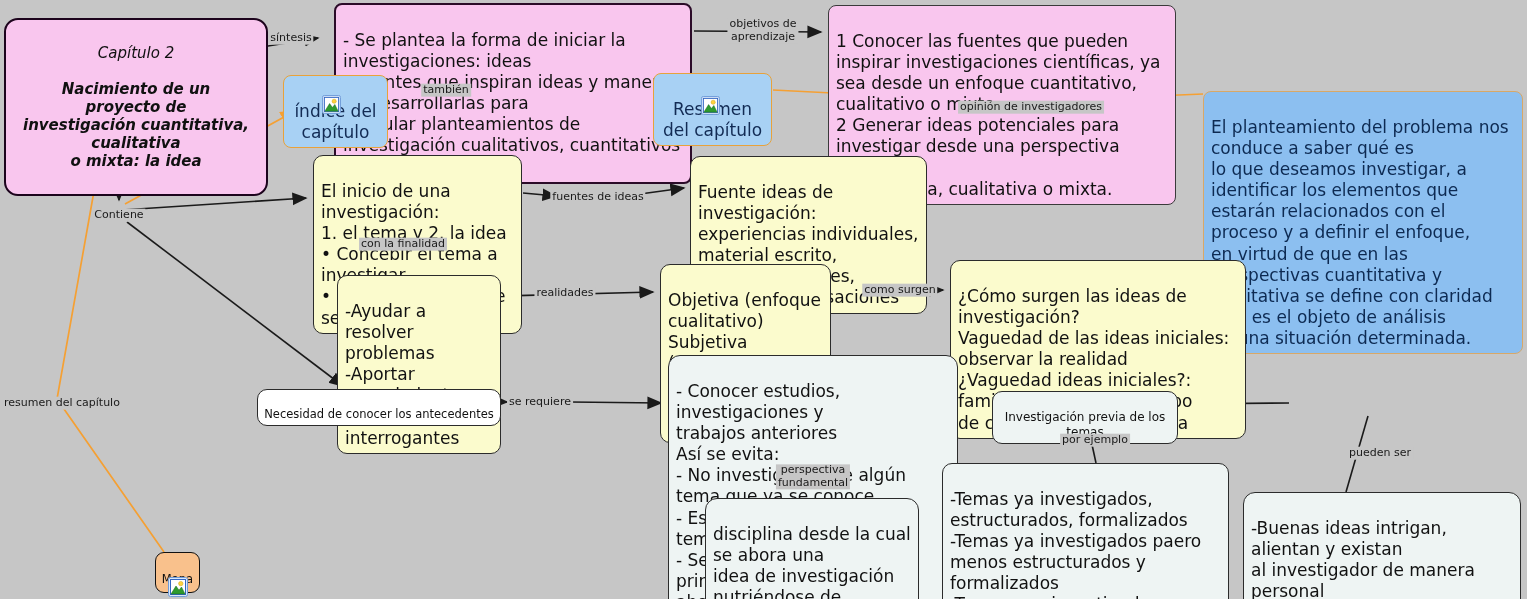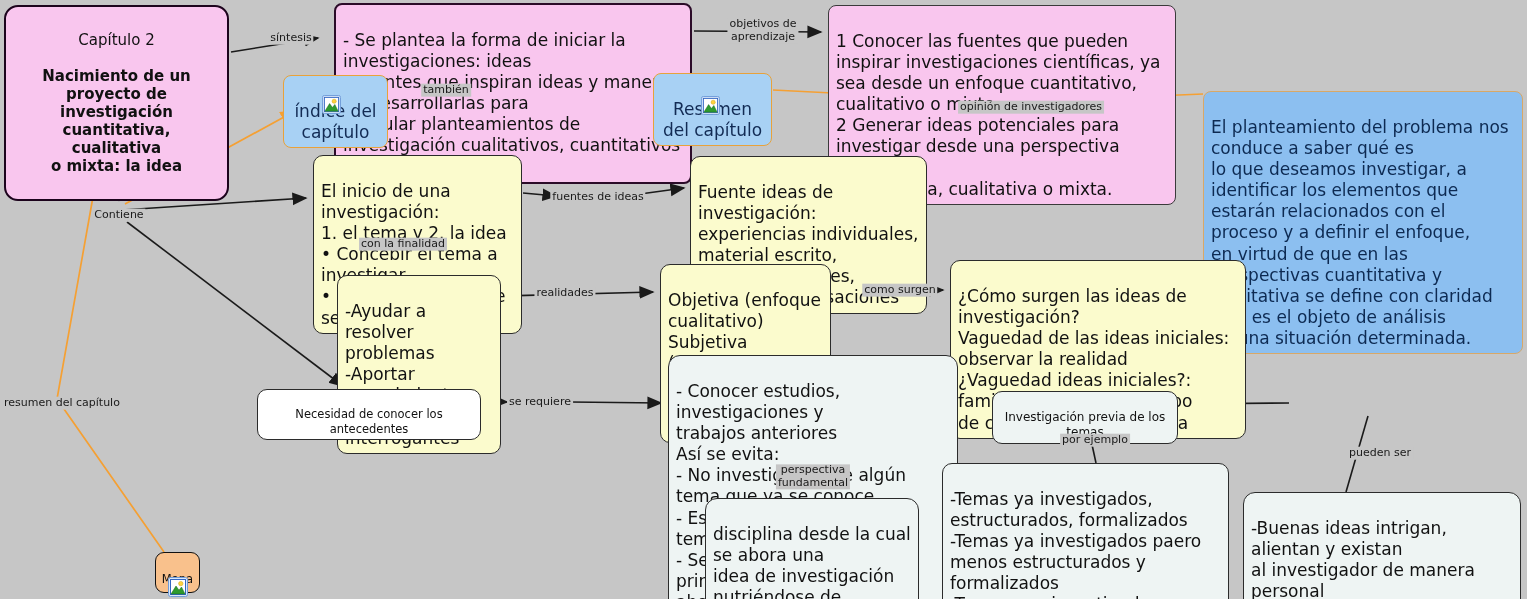--- a/index.html
+++ b/index.html
@@ -75,21 +75,21 @@
     </g>
     <g stroke="#f5a033" stroke-width="1.7" fill="none">
       <path d="M125,204 L295,111" marker-end="url(#ao)"></path>
       <path d="M389,89 L419,90" marker-end="url(#ao)"></path>
       <path d="M475,89 L646,88" marker-end="url(#ao)"></path>
       <path d="M773,90 L1010,102 L1203,94"></path>
       <path d="M104,135 L57,399 L164,552"></path>
     </g>
   </svg>
 
-  <div class="node pink title-node" style="left:4px;top:5px;width:225px;min-height:110px;">
+  <div class="node pink title-node" style="left:4px;top:18px;width:264px;min-height:110px;font-style:italic;">
     <span class="t-reg">Capítulo 2</span>
     <span class="t-bold">Nacimiento de un
 proyecto de
 investigación cuantitativa,
 cualitativa
 o mixta: la idea</span>
   </div>
 
   <div class="node pink thickb" style="left:334px;top:3px;width:358px;min-height:55px;border-radius:8px;">
     <span>- Se plantea  la forma de iniciar  la investigaciones: ideas
@@ -163,21 +163,21 @@
 Intersujetiva (enfoque mixto)</span>
   </div>
 
   <div class="node yellow" style="left:950px;top:260px;width:296px;min-height:62px;">
     <span>¿Cómo surgen las ideas de investigación?
 Vaguedad de las ideas iniciales: observar la realidad
 ¿Vaguedad ideas iniciales?: familiarizarse con el campo
 de conocimiento de la idea</span>
   </div>
 
-  <div class="node white center" style="left:257px;top:389px;width:224px;min-height:24px;padding:3px 6px;font-size:11.5px;">
+  <div class="node white center" style="left:257px;top:389px;width:244px;min-height:24px;padding:3px 6px;font-size:11.5px;">
     <span>Necesidad de conocer los antecedentes</span>
   </div>
 
   <div class="node mist" style="left:668px;top:355px;width:290px;min-height:97px;border-radius:12px;">
     <span>- Conocer estudios, investigaciones y
   trabajos anteriores
 Así se evita:
 - No investigar sobre algún tema que ya se conoce
 - Estructurar formalmente el tema de investigación
 - Seleccionar la perspectiva principal desde la cual se

